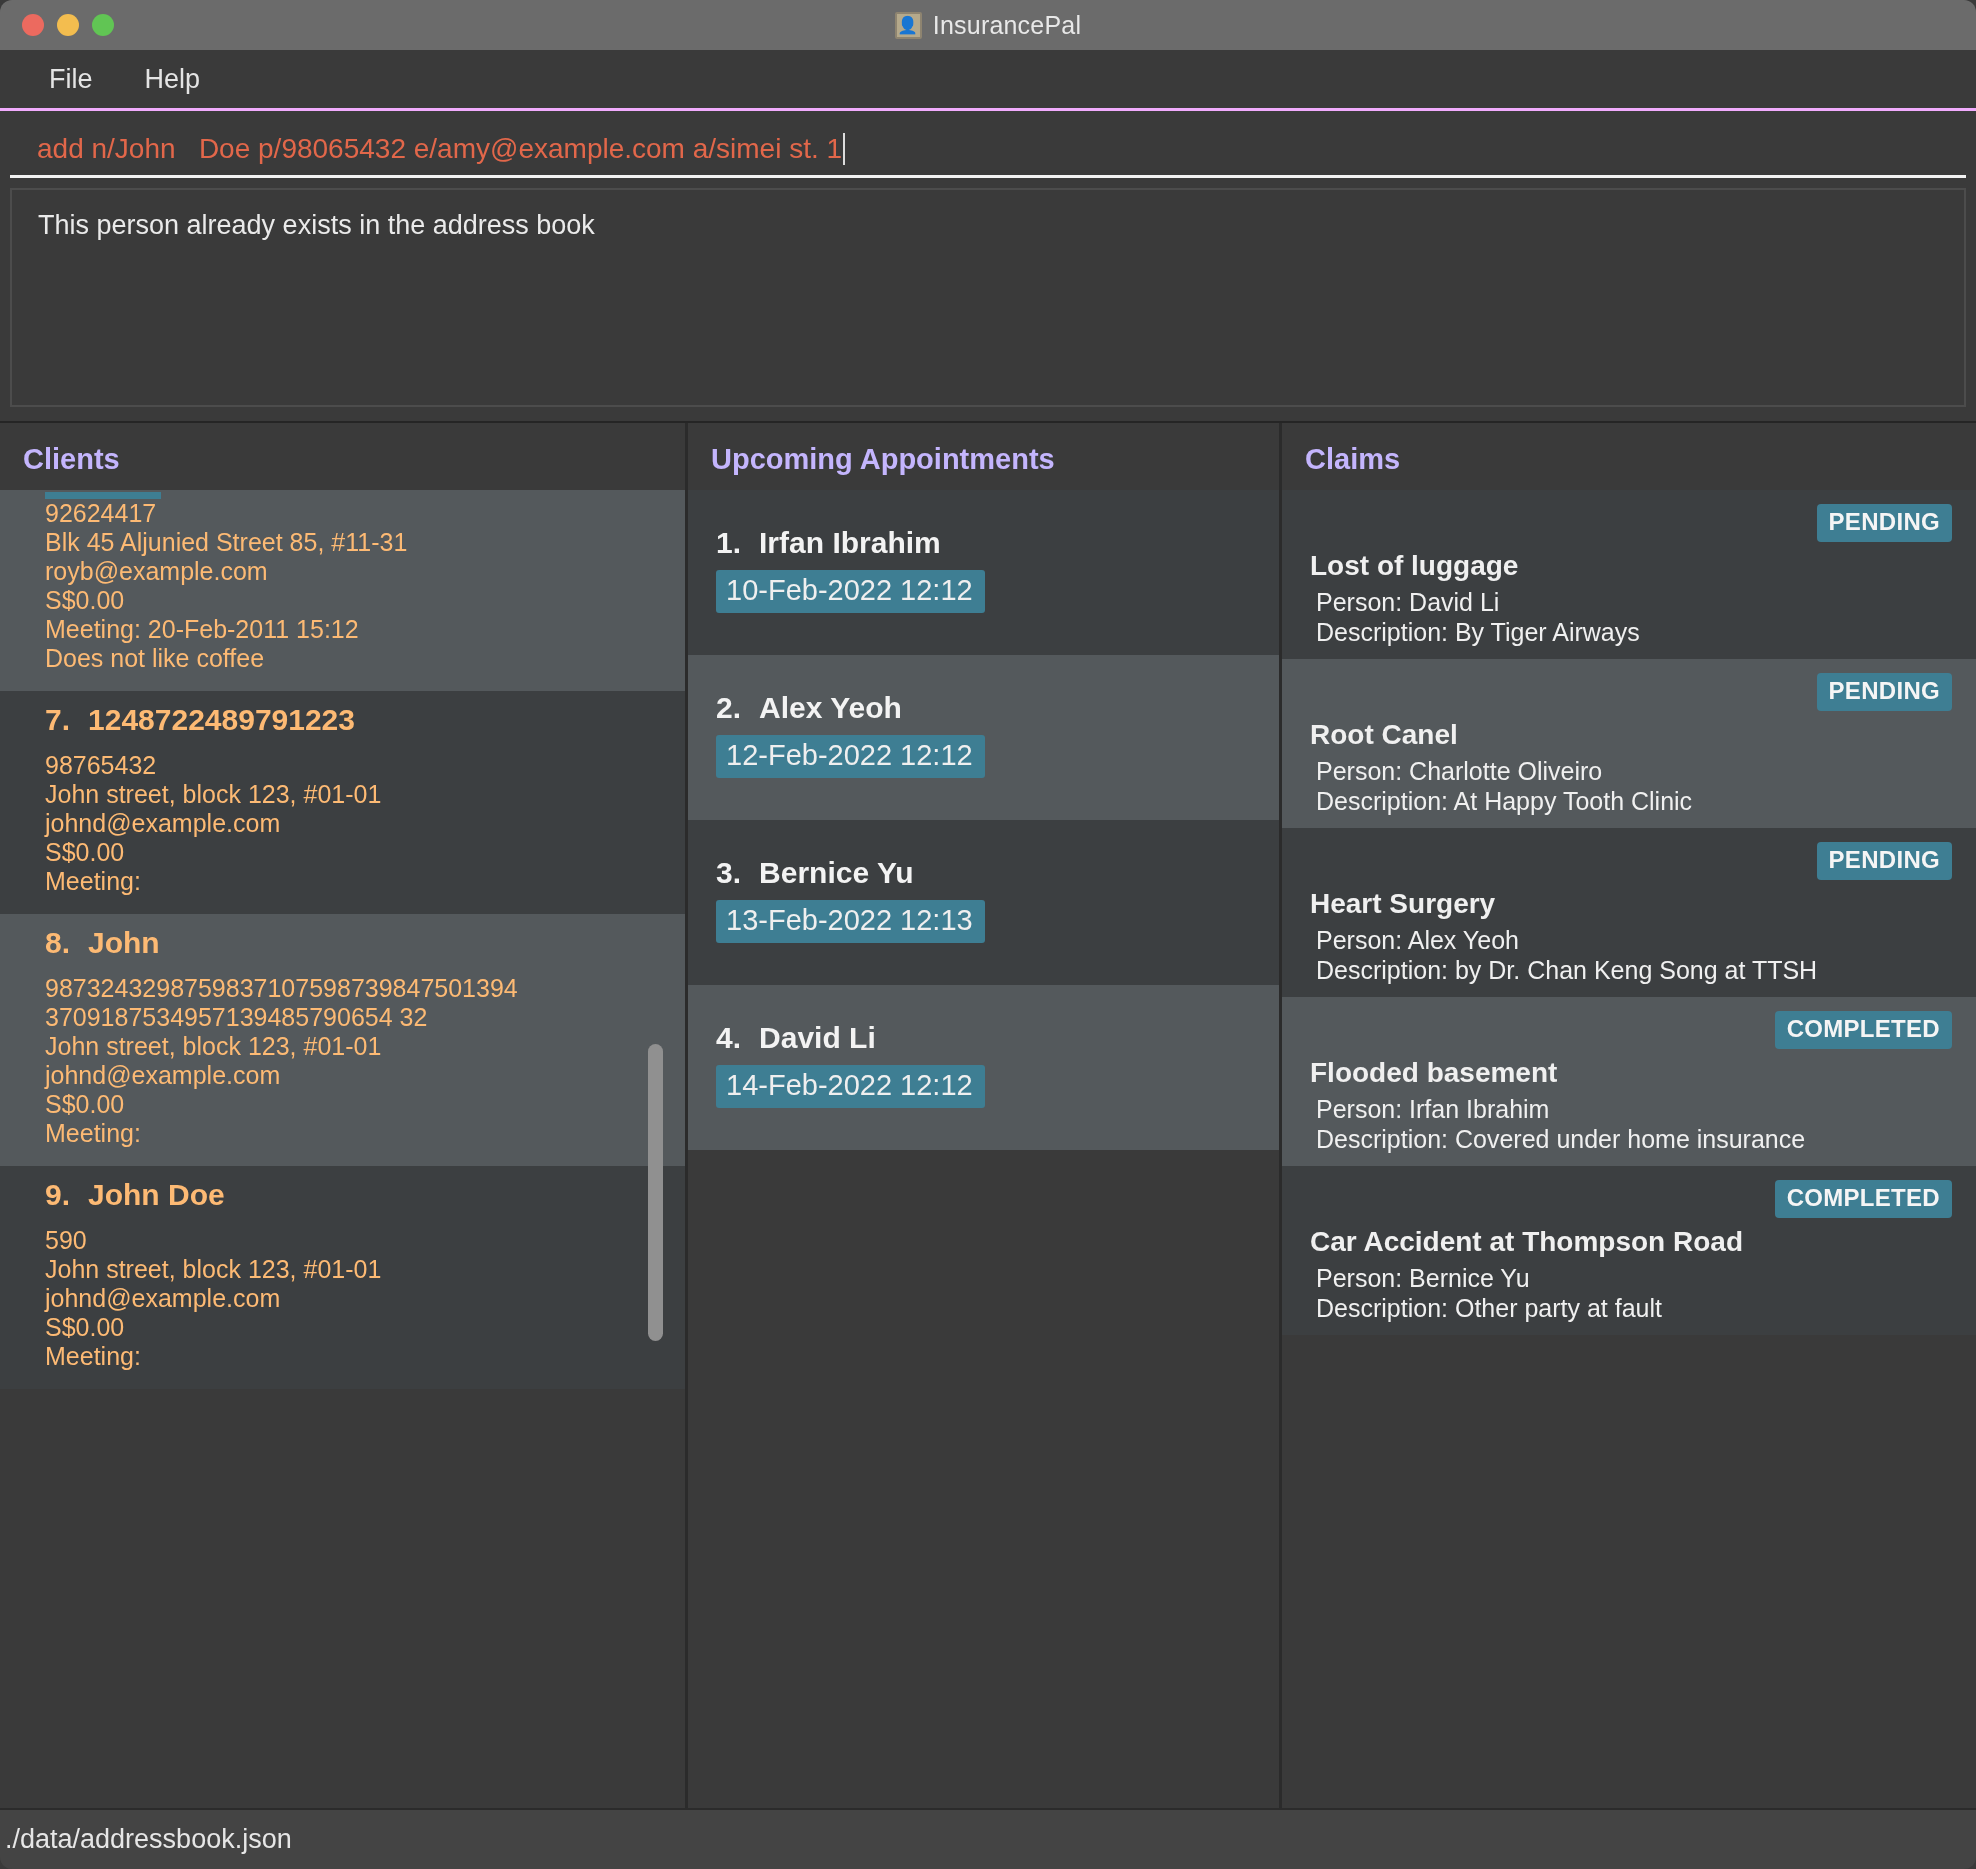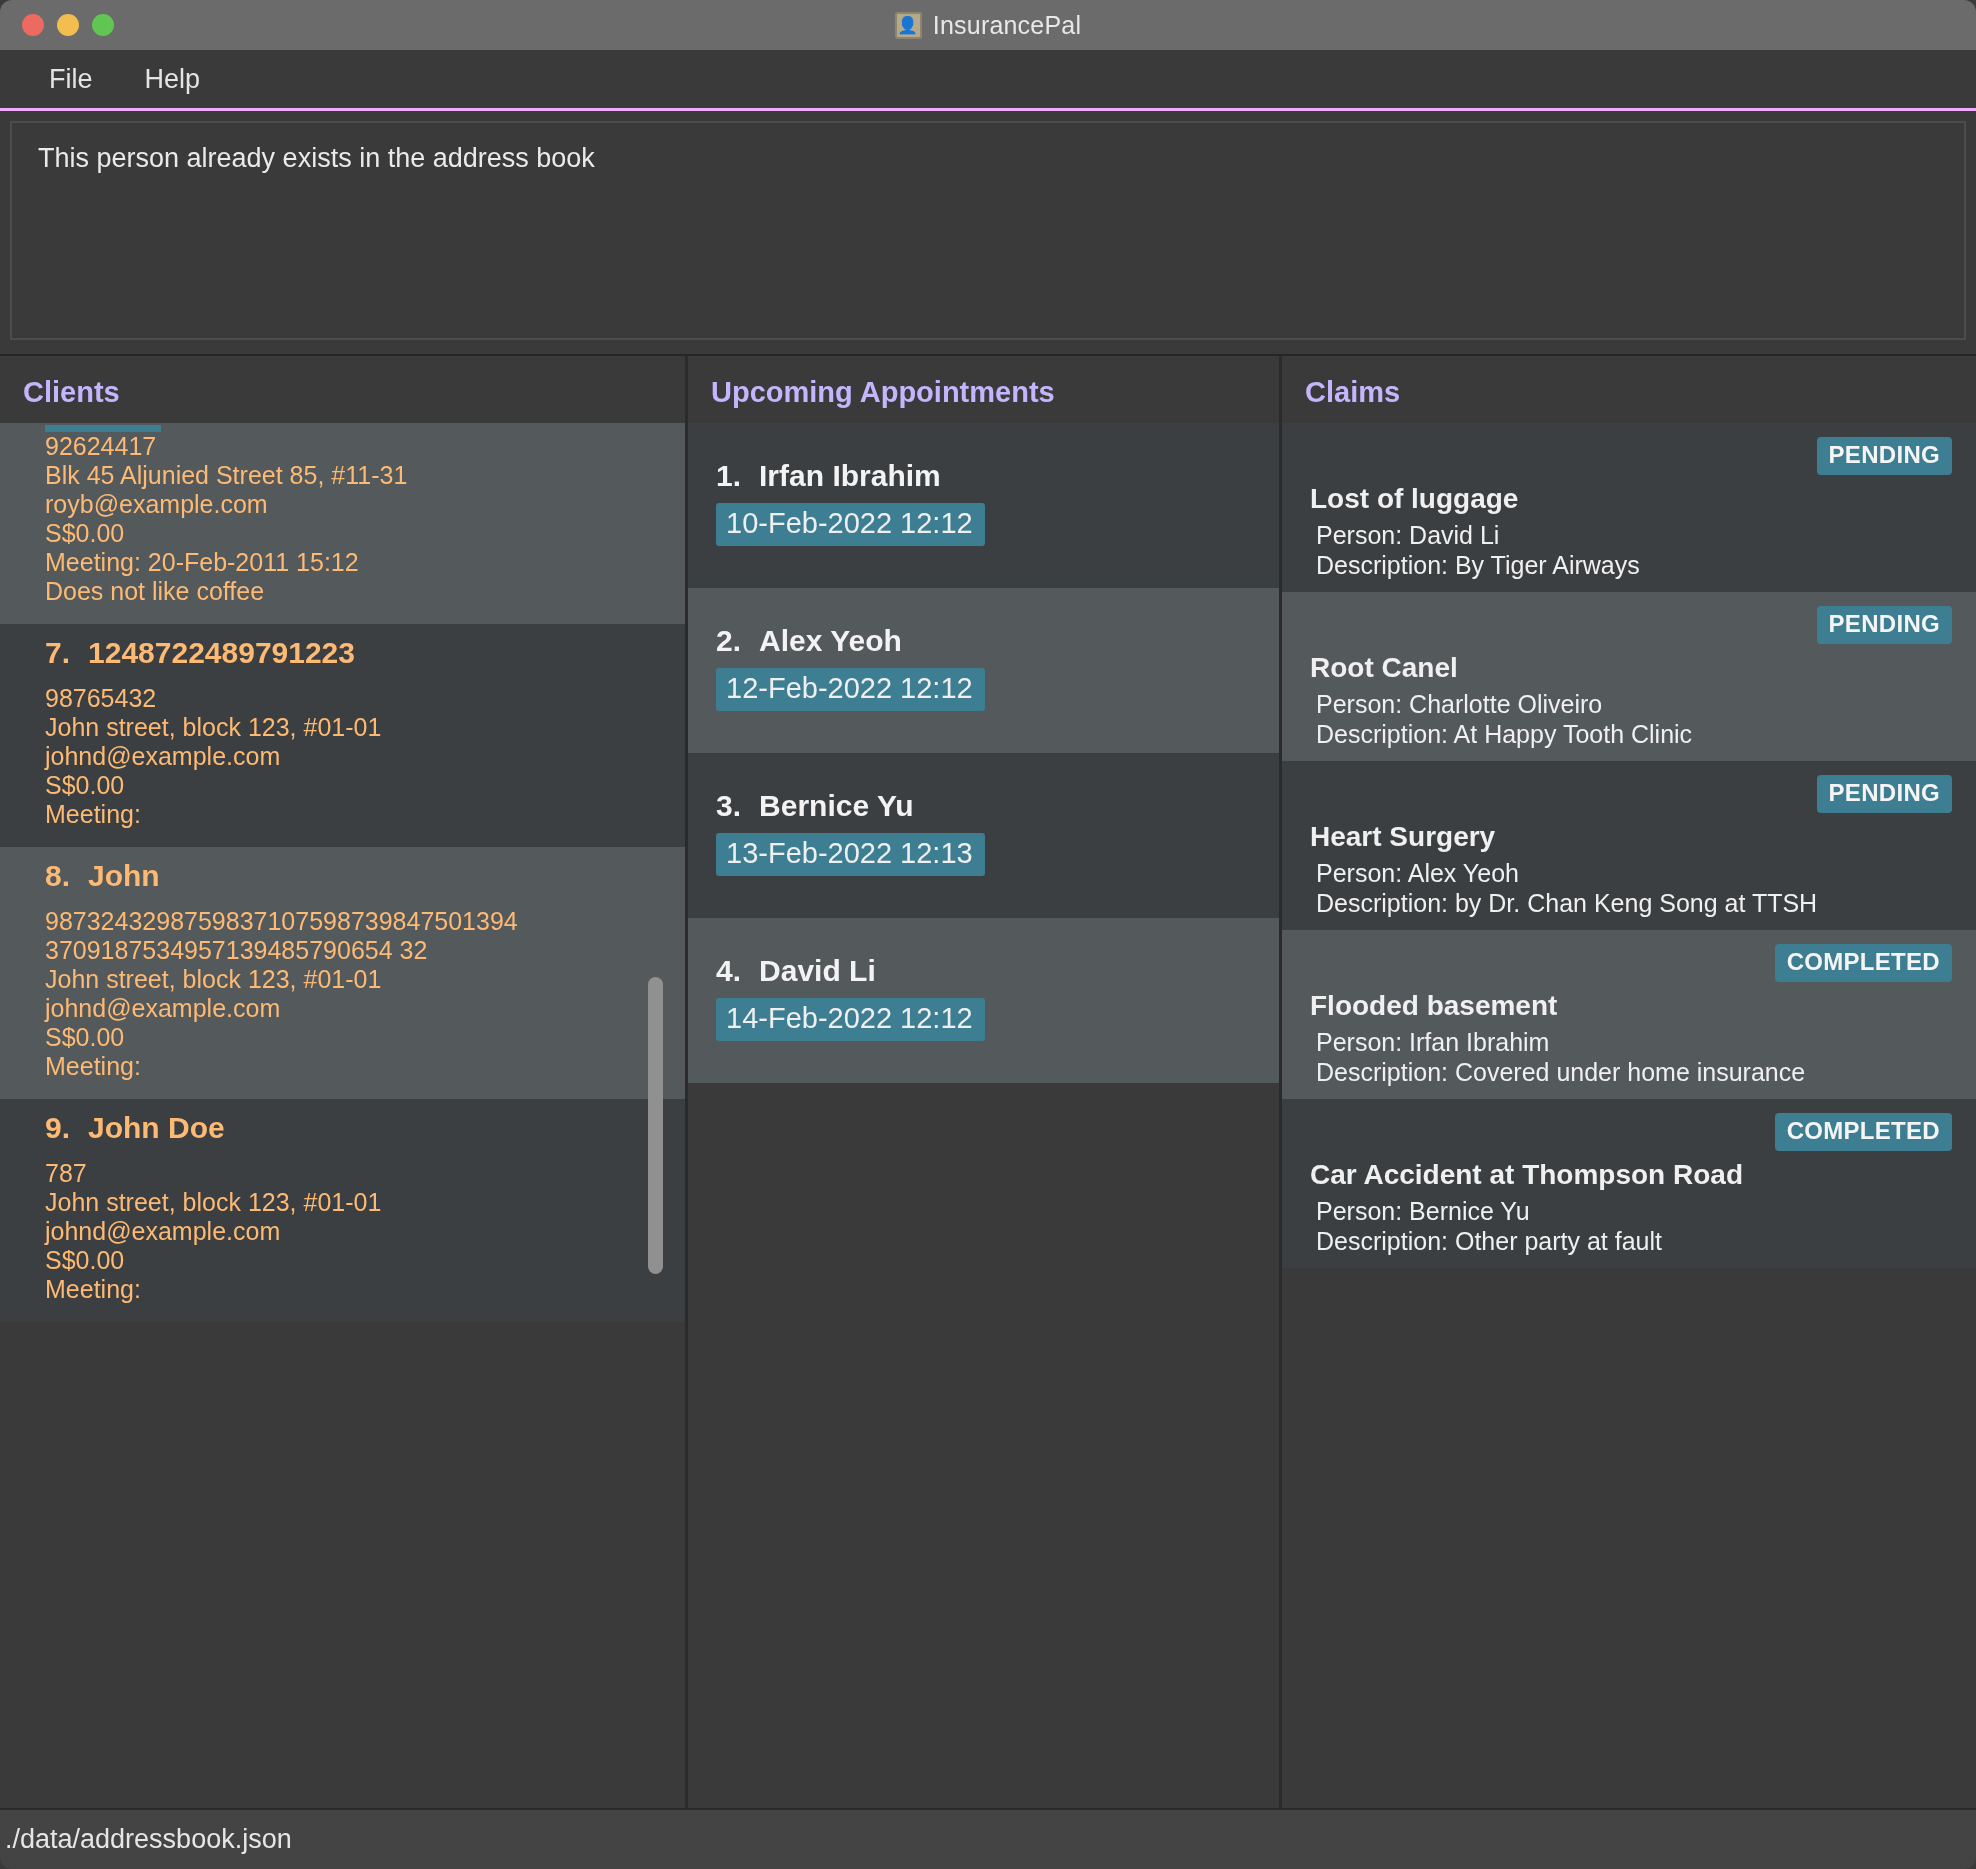--- a/index.html
+++ b/index.html
@@ -220,20 +220,26 @@
       <div class="title-icon">👤</div>
       <div class="title-text">InsurancePal</div>
     </div>
   </div>
 
   <div class="menubar">
     <div class="menu-item">File</div>
     <div class="menu-item">Help</div>
   </div>
 
+  <div class="cmdwrap">
+    <div class="cmdbox">
+      <span class="cmdtext">add n/John   Doe p/98065432 e/amy@example.com a/simei st. 1</span>
+        <span class="caret"></span>
+    </div>
+  </div>
 
   <div class="resultwrap">
     <div class="resultbox">
       <div class="resulttext">This person already exists in the address book</div>
     </div>
   </div>
 
   <div class="panes">
 
     <div class="pane pane-clients">
@@ -273,21 +279,21 @@
           <div class="client-line">johnd@example.com</div>
           <div class="client-line">S$0.00</div>
           <div class="client-line">Meeting:</div>
         </div>
 
         <div class="client-card norm">
           <div class="client-name">
             <span>9.</span>
             <span>John   Doe</span>
           </div>
-          <div class="client-line">787</div>
+          <div class="client-line">590</div>
           <div class="client-line">John street, block 123, #01-01</div>
           <div class="client-line">johnd@example.com</div>
           <div class="client-line">S$0.00</div>
           <div class="client-line">Meeting:</div>
         </div>
 
         <div class="scrollbar"></div>
       </div>
     </div>
 

